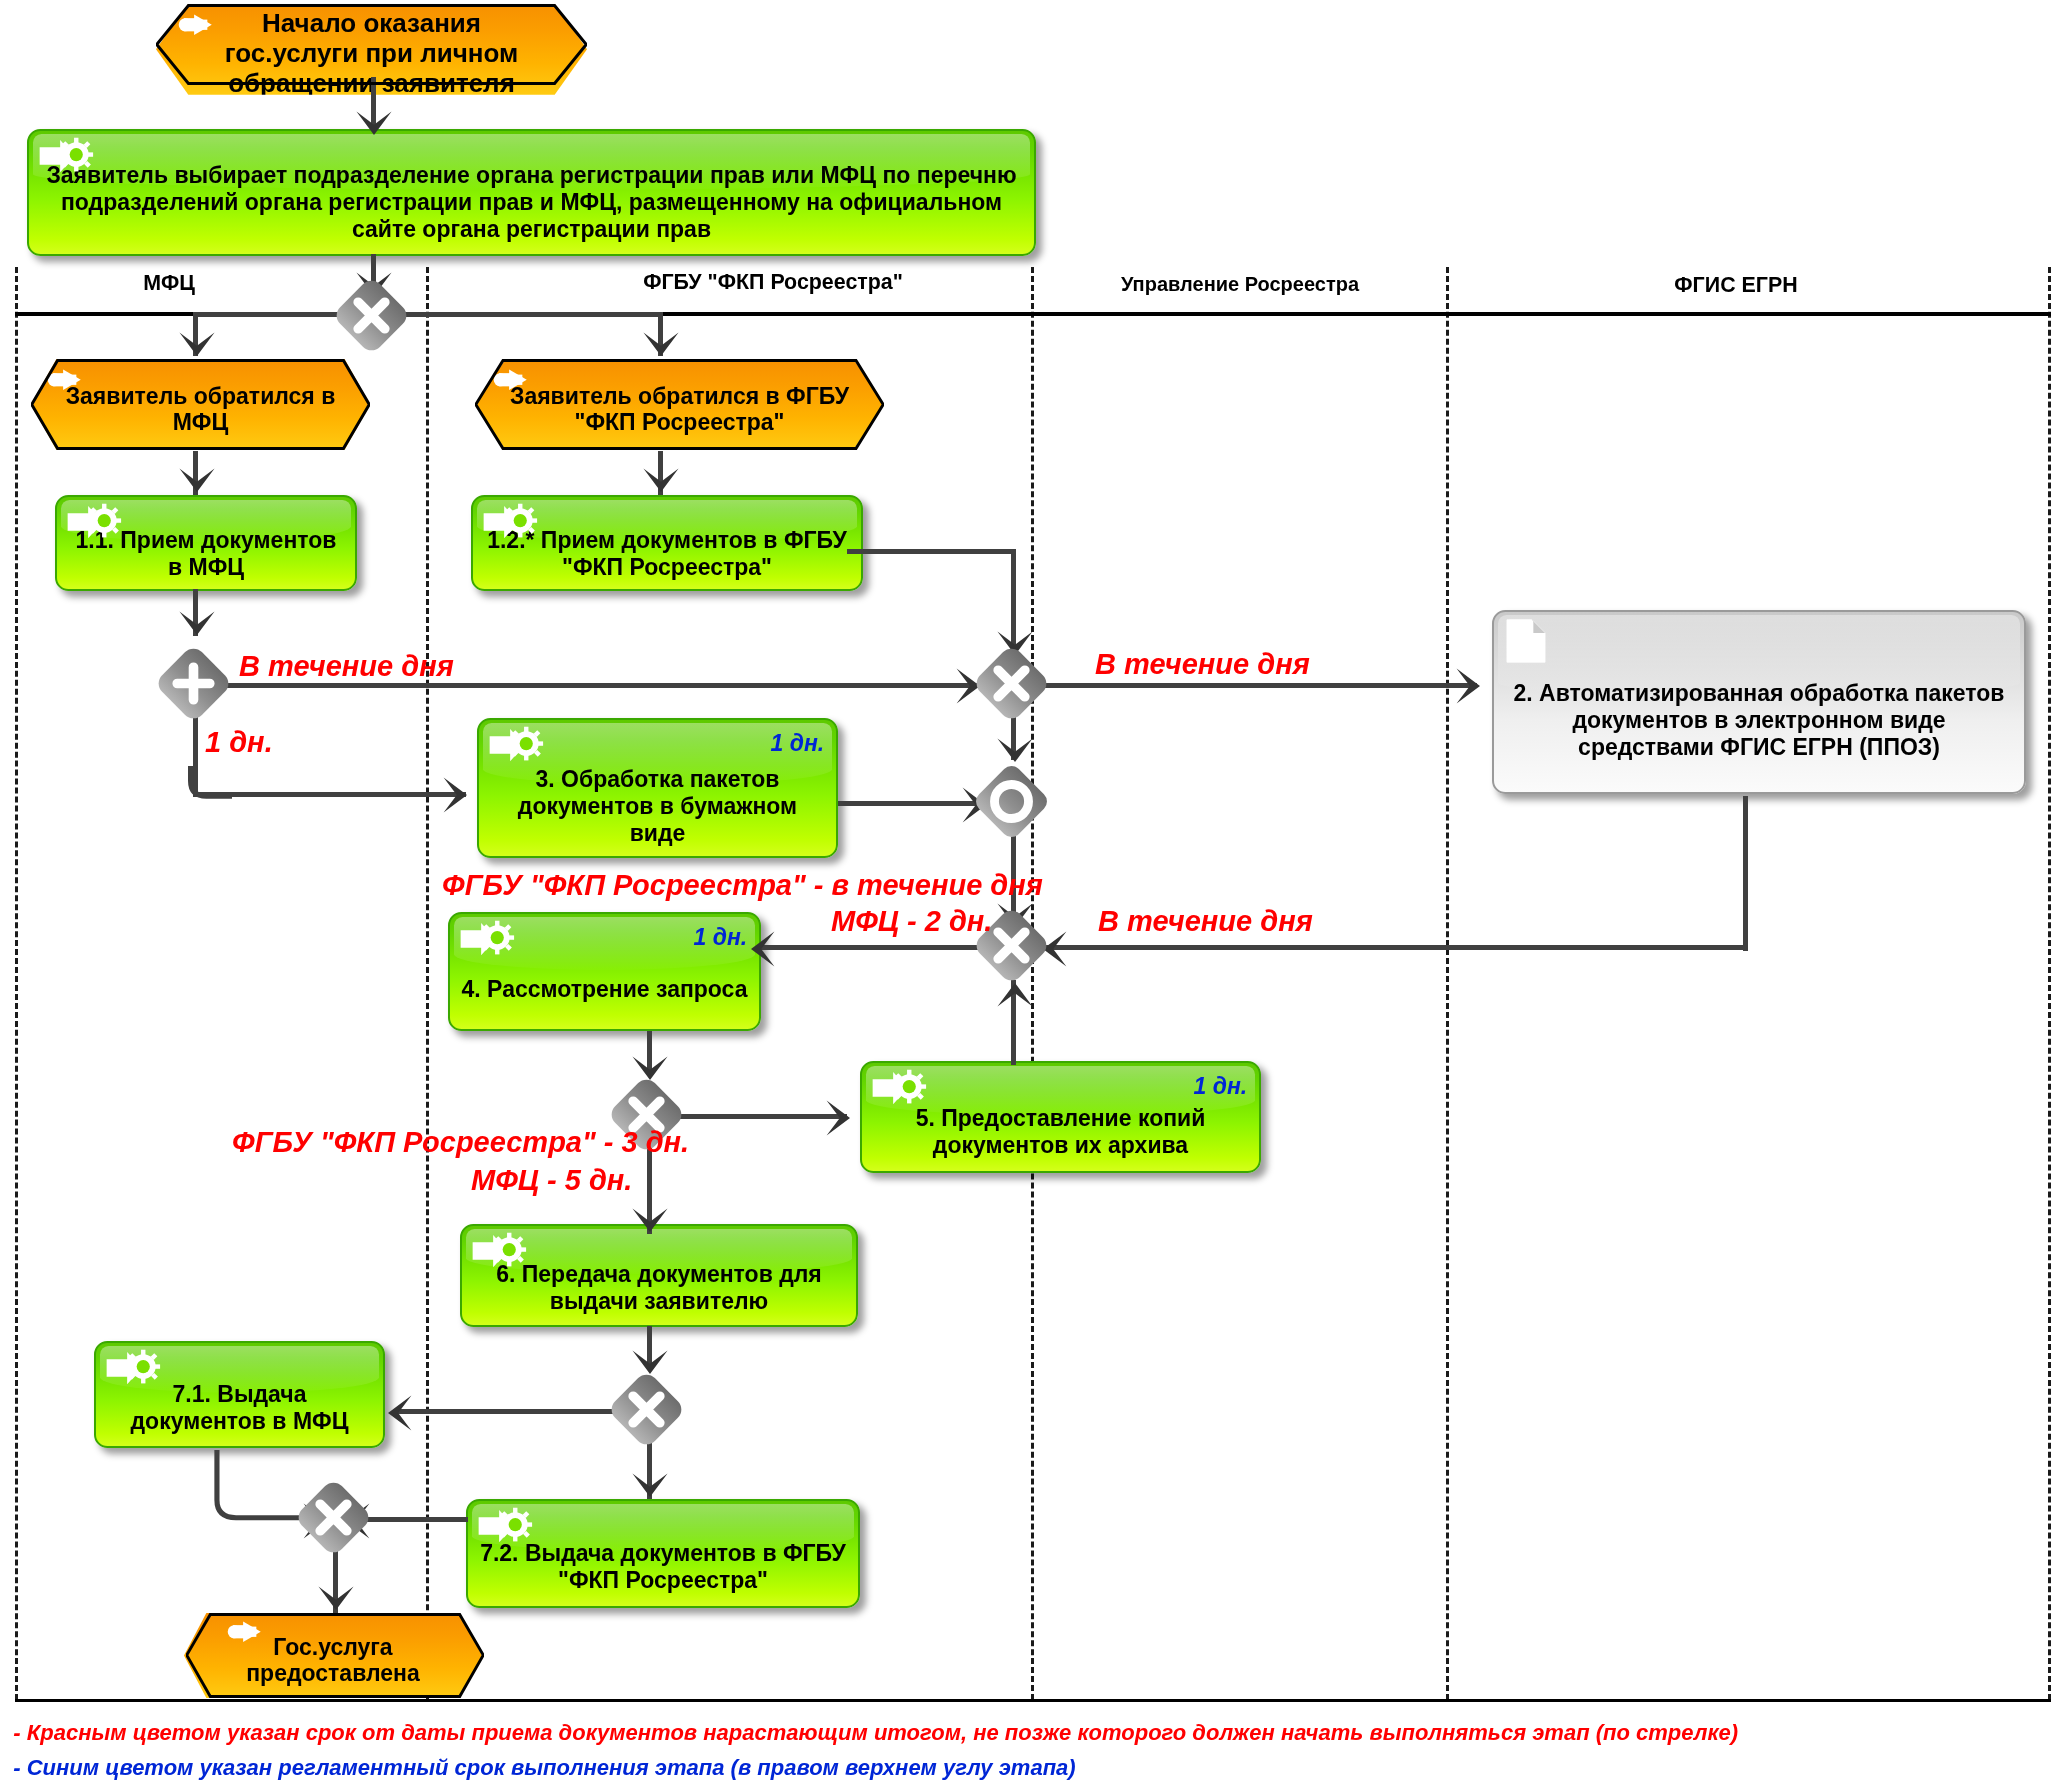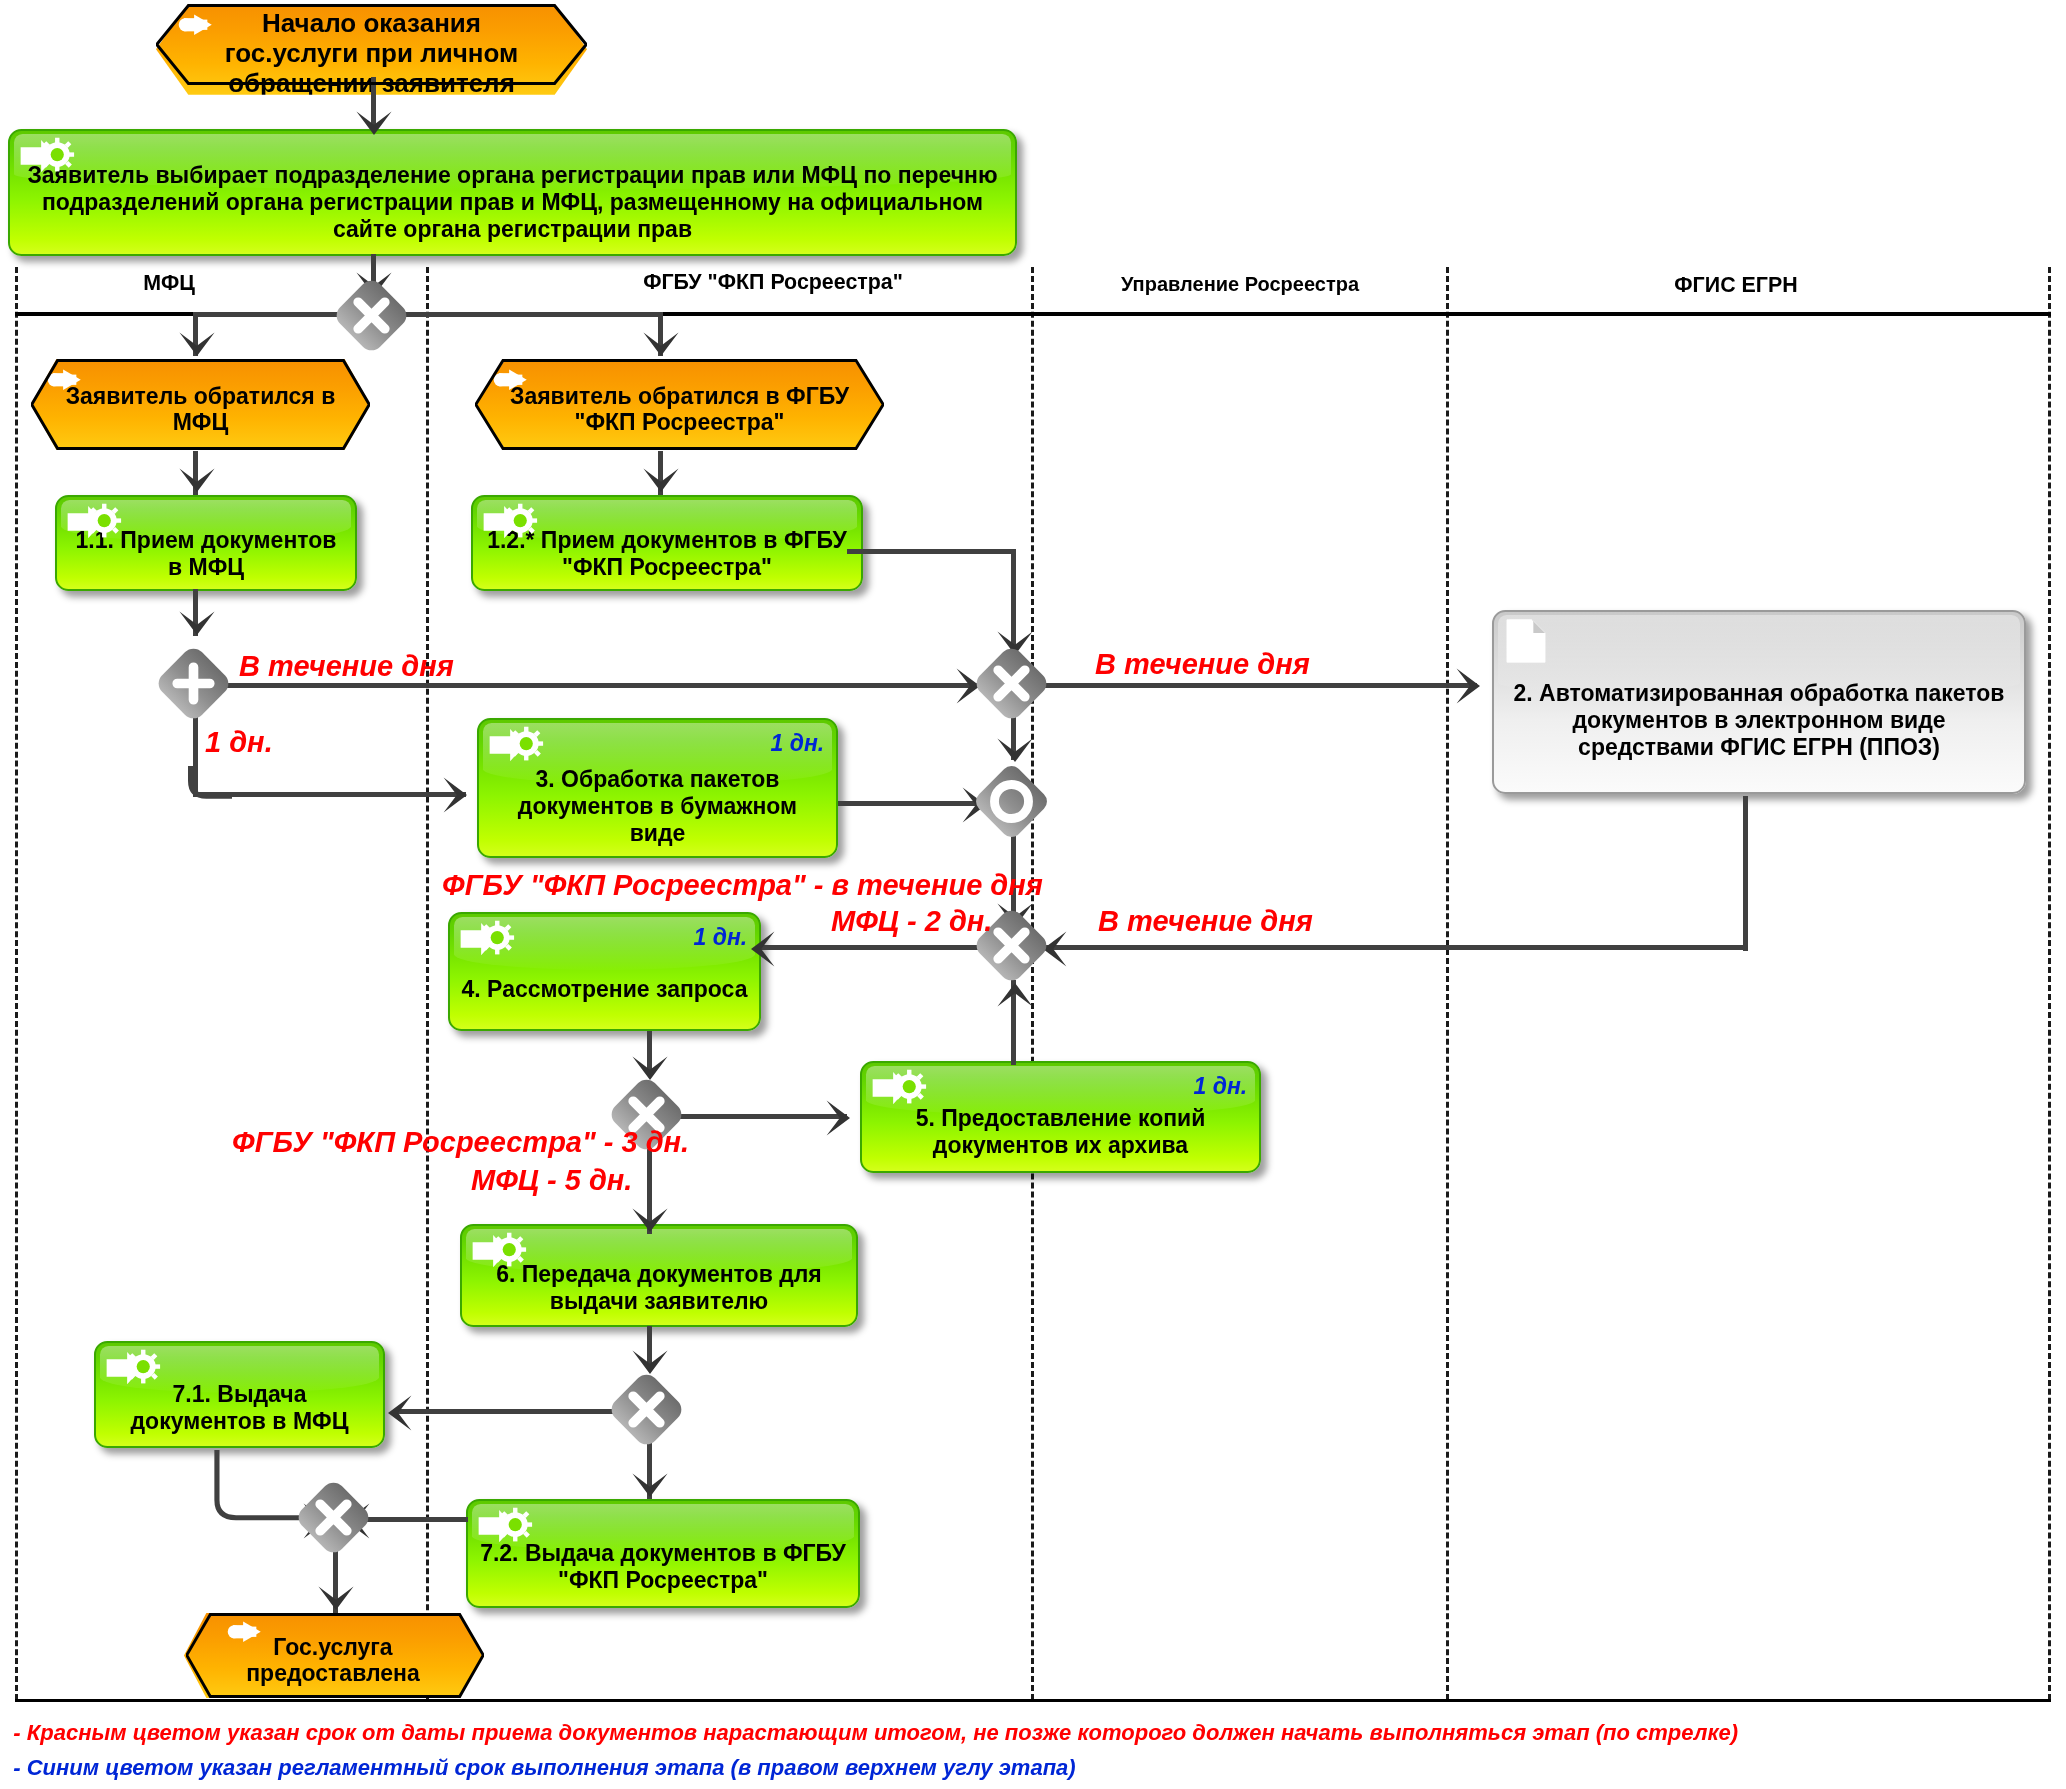--- a/index.html
+++ b/index.html
@@ -277,21 +277,21 @@
         <rect x="8" y="11" width="16" height="18" fill="#fff"></rect>
       <path d="M22 6 L46 20 L22 34 Z" fill="#fff"></path>
         <rect x="20" y="13" width="20" height="14" fill="#fff"></rect>
     </svg>
     <span class="evtext">Гос.услуга предоставлена</span>
   </div>
   <svg style="position:absolute;left:186px;top:1613px;z-index:4;pointer-events:none;" width="298" height="85" viewBox="0 0 405 115" preserveAspectRatio="none">
       <polygon points="1,57 33,2 372,2 404,57 372,113 33,113" fill="none" stroke="#000" stroke-width="4"></polygon>
     </svg>
 
-  <div class="task" style="left:8px;top:129px;width:1009px;height:127px;font-size:23px;padding-top:26.5px;">
+  <div class="task" style="left:27px;top:129px;width:1009px;height:127px;font-size:23px;padding-top:26.5px;">
     <svg class="gear-icon" viewBox="0 0 76 56">
       <path d="M2 14 h28 v-10 l20 22 l-20 22 v-10 h-28 z" fill="#fff"></path>
       <circle cx="52" cy="24" r="17" fill="#fff"></circle>
         <circle cx="52" cy="24" r="9" fill="#7ae000"></circle>
       <g fill="#fff">
           <rect x="49" y="1" width="6" height="8"></rect>
           <rect x="49" y="39" width="6" height="8"></rect>
           <rect x="29" y="21" width="8" height="6"></rect>
           <rect x="67" y="21" width="8" height="6"></rect>
       <rect x="34" y="7" width="6" height="7" transform="rotate(-45 37 10)"></rect>

